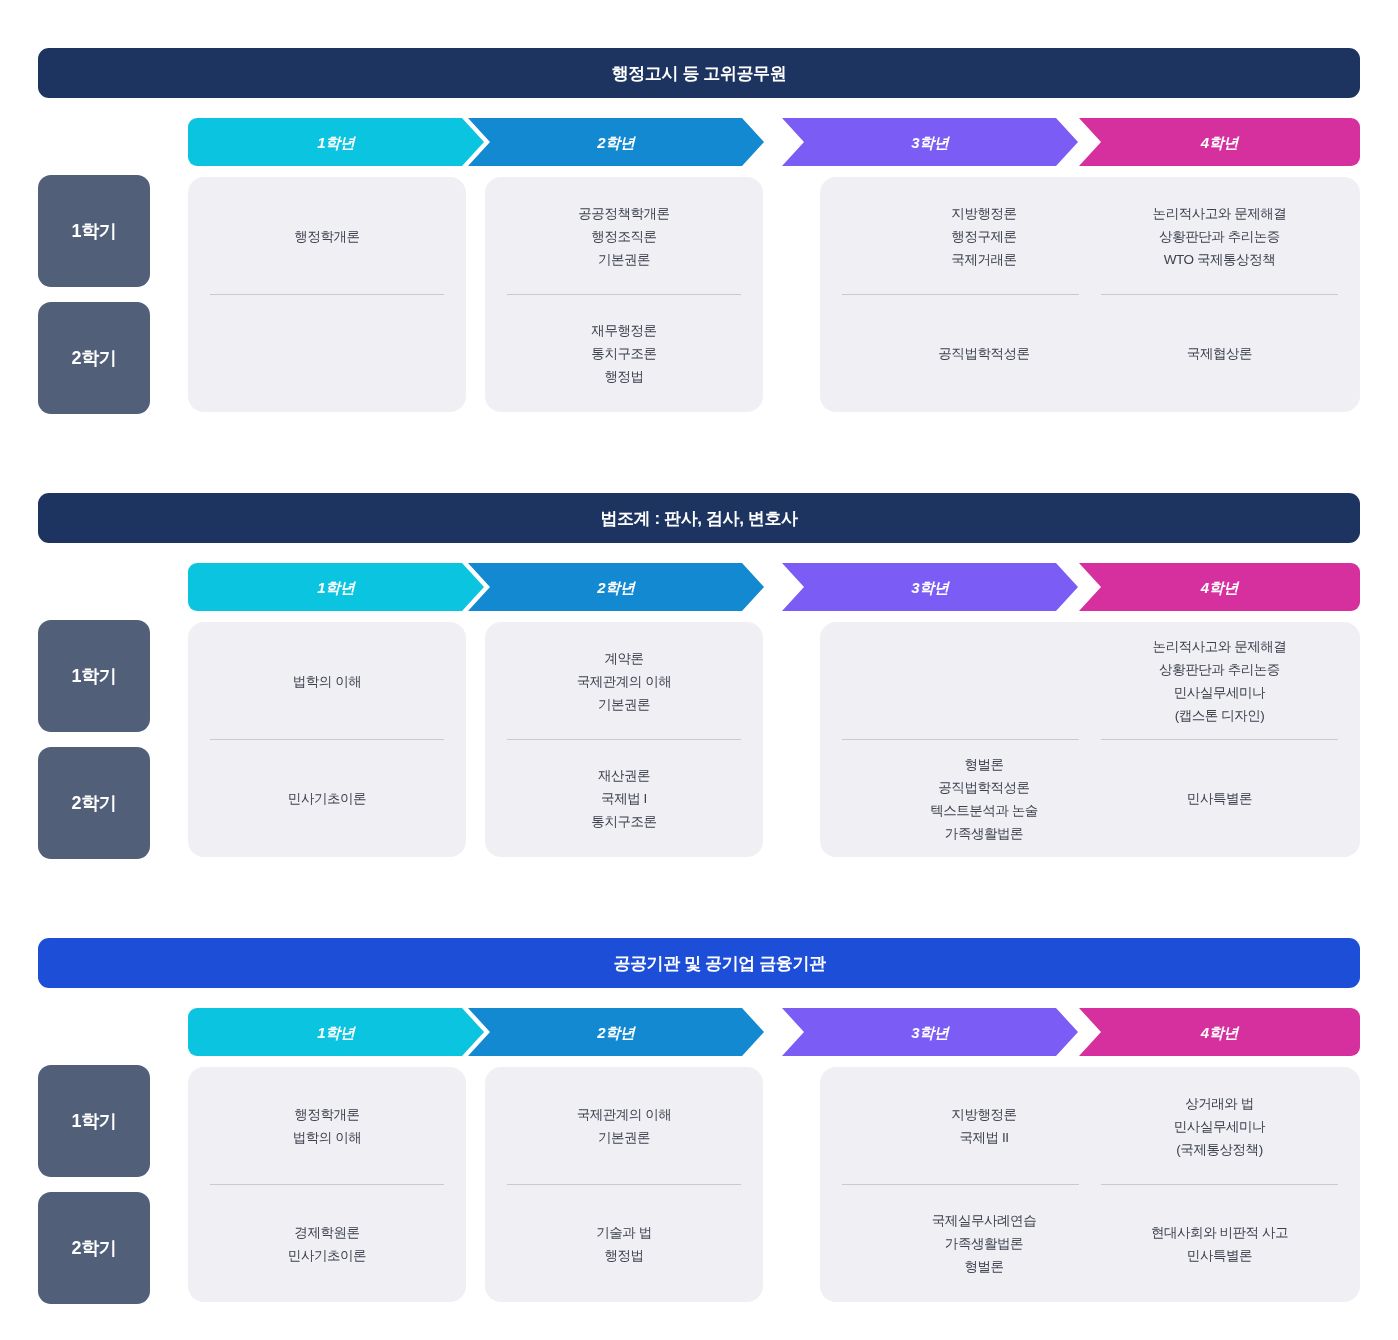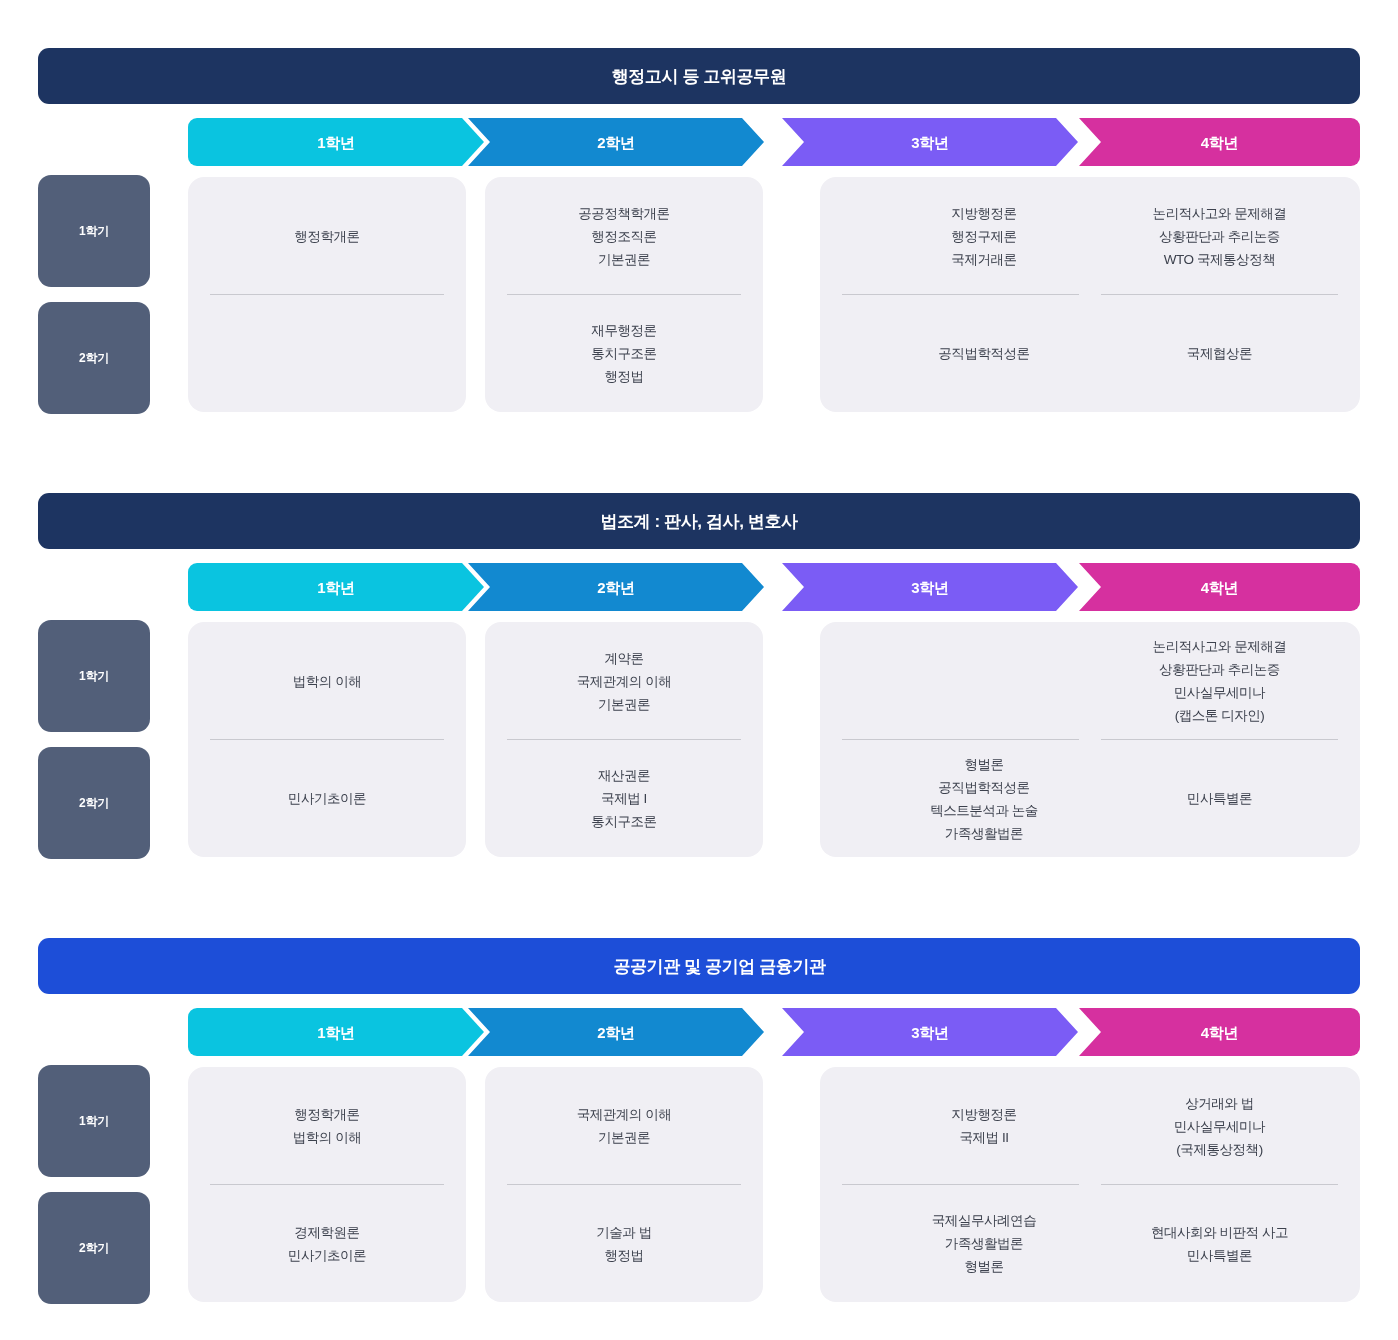--- a/index.html
+++ b/index.html
@@ -29,21 +29,21 @@
   .track-1 { top: 48px; }
   .track-2 { top: 493px; }
   .track-3 { top: 938px; }
 
   
   .track-header {
     position: absolute;
     left: 38px;
     top: 0;
     width: 1322px;
-    height: 56px;
+    height: 50px;
     background: #1d3461;
     border-radius: 11px;
     display: flex;
     align-items: center;
     justify-content: center;
   }
   .track-header-title {
     color: #ffffff;
     font-size: 17px;
     font-weight: 700;
@@ -60,20 +60,21 @@
     width: 1172px;
     height: 48px;
   }
   .year-arrow {
     position: absolute;
     top: 0;
     height: 48px;
     display: flex;
     align-items: center;
     justify-content: center;
+    font-style: italic;
   }
   .year-arrow-label {
     color: #ffffff;
     font-size: 15px;
     font-weight: 700;
     letter-spacing: -0.3px;
     line-height: 1;
     position: relative;
     z-index: 2;
     white-space: nowrap;
@@ -115,21 +116,21 @@
     background: #525f79;
     border-radius: 13px;
     display: flex;
     align-items: center;
     justify-content: center;
   }
   .sem-box.s0 { top: 0px; }
   .sem-box.s1 { top: 127px; }
   .sem-box-label {
     color: #ffffff;
-    font-size: 12px;
+    font-size: 18px;
     font-weight: 700;
     letter-spacing: -0.3px;
     line-height: 1;
   }
 
   
   .cards-row {
     position: absolute;
     left: 188px;
     top: 129px;

